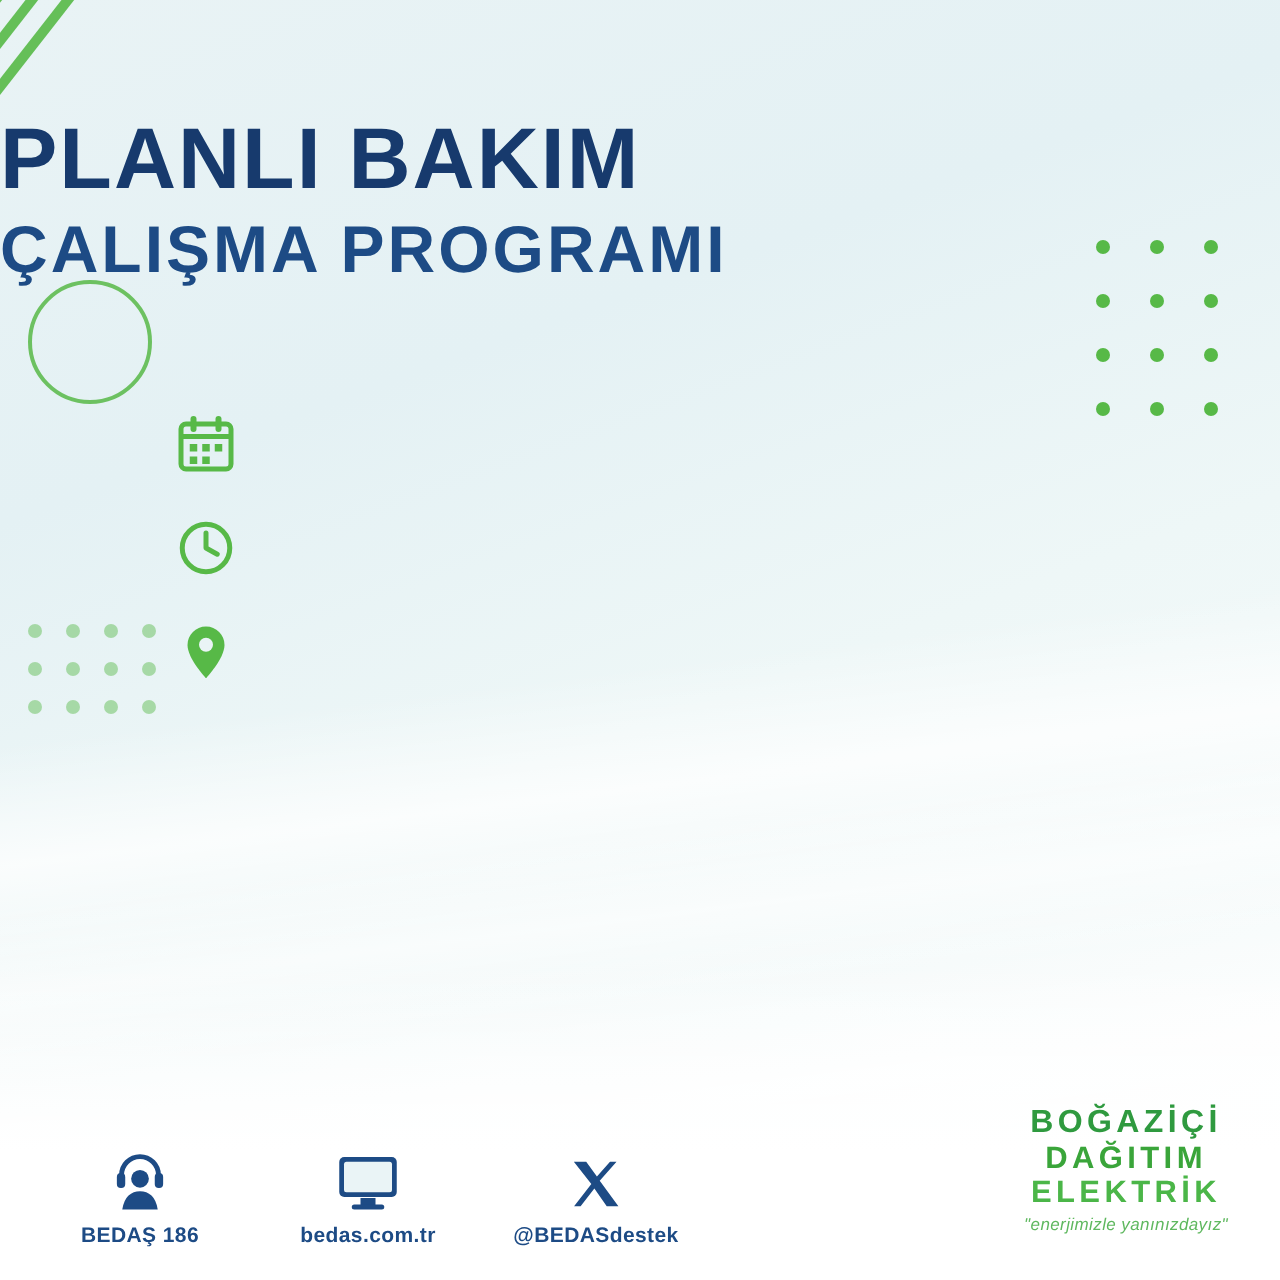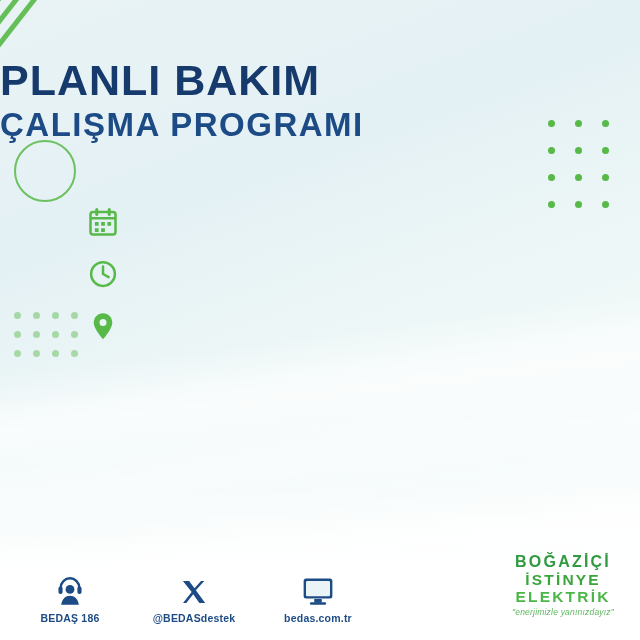--- a/index.html
+++ b/index.html
@@ -158,21 +158,21 @@
     bottom: 0;
     width: 640px;
     height: 110px;
   }
   .footer-items {
     position: absolute;
     left: 28px;
     bottom: 16px;
     display: flex;
     align-items: flex-end;
-    gap: 40px;
+    gap: 30px;
   }
   .fitem {
     width: 84px;
     text-align: center;
   }
   .fitem .fico {
     height: 34px;
     display: flex;
     align-items: flex-end;
     justify-content: center;
@@ -314,42 +314,42 @@
             <rect x="18" y="10.2" width="3.4" height="6" rx="1.6" fill="#1d4b85"></rect>
             <circle cx="12" cy="12.5" r="3.6" fill="#1d4b85"></circle>
             <path d="M4.8 25 C5.6 19.8 8.4 17.6 12 17.6 C15.6 17.6 18.4 19.8 19.2 25 Z" fill="#1d4b85"></path>
           </svg>
         </div>
         <div class="flabel">BEDAŞ 186</div>
       </div>
 
       <div class="fitem">
         <div class="fico">
-          <svg width="28" height="28" viewBox="0 0 24 24">
-            <path d="M2.5 2.5 L10 12 L2.6 21.5 L5.4 21.5 L11.3 13.9 L16.6 21.5 L21.6 21.5 L13.6 10.6 L20.8 2.5 L18 2.5 L12.4 8.8 L7.8 2.5 Z" fill="#1d4b85"></path>
-          </svg>
-        </div>
-        <div class="flabel">@BEDASdestek</div>
-      </div>
-
-      <div class="fitem">
-        <div class="fico">
           <svg width="34" height="30" viewBox="0 0 26 24">
             <rect x="1.5" y="2" width="23" height="16" rx="2" fill="#1d4b85"></rect>
             <rect x="3.4" y="3.9" width="19.2" height="12.2" rx="1" fill="#eaf4f6"></rect>
             <rect x="10" y="18.4" width="6" height="3" fill="#1d4b85"></rect>
             <rect x="6.5" y="21" width="13" height="2" rx="1" fill="#1d4b85"></rect>
           </svg>
         </div>
         <div class="flabel">bedas.com.tr</div>
       </div>
 
+      <div class="fitem">
+        <div class="fico">
+          <svg width="28" height="28" viewBox="0 0 24 24">
+            <path d="M2.5 2.5 L10 12 L2.6 21.5 L5.4 21.5 L11.3 13.9 L16.6 21.5 L21.6 21.5 L13.6 10.6 L20.8 2.5 L18 2.5 L12.4 8.8 L7.8 2.5 Z" fill="#1d4b85"></path>
+          </svg>
+        </div>
+        <div class="flabel">@BEDASdestek</div>
+      </div>
+
     </div>
 
     <div class="brand">
       <div class="b1">BOĞAZİÇİ</div>
-      <div class="b2">İSTİNYE</div>
+      <div class="b2">DAĞITIM</div>
       <div class="b3">ELEKTRİK</div>
       <div class="slogan">"enerjimizle yanınızdayız"</div>
     </div>
   </div>
 
 </div>
 
 </body></html>

